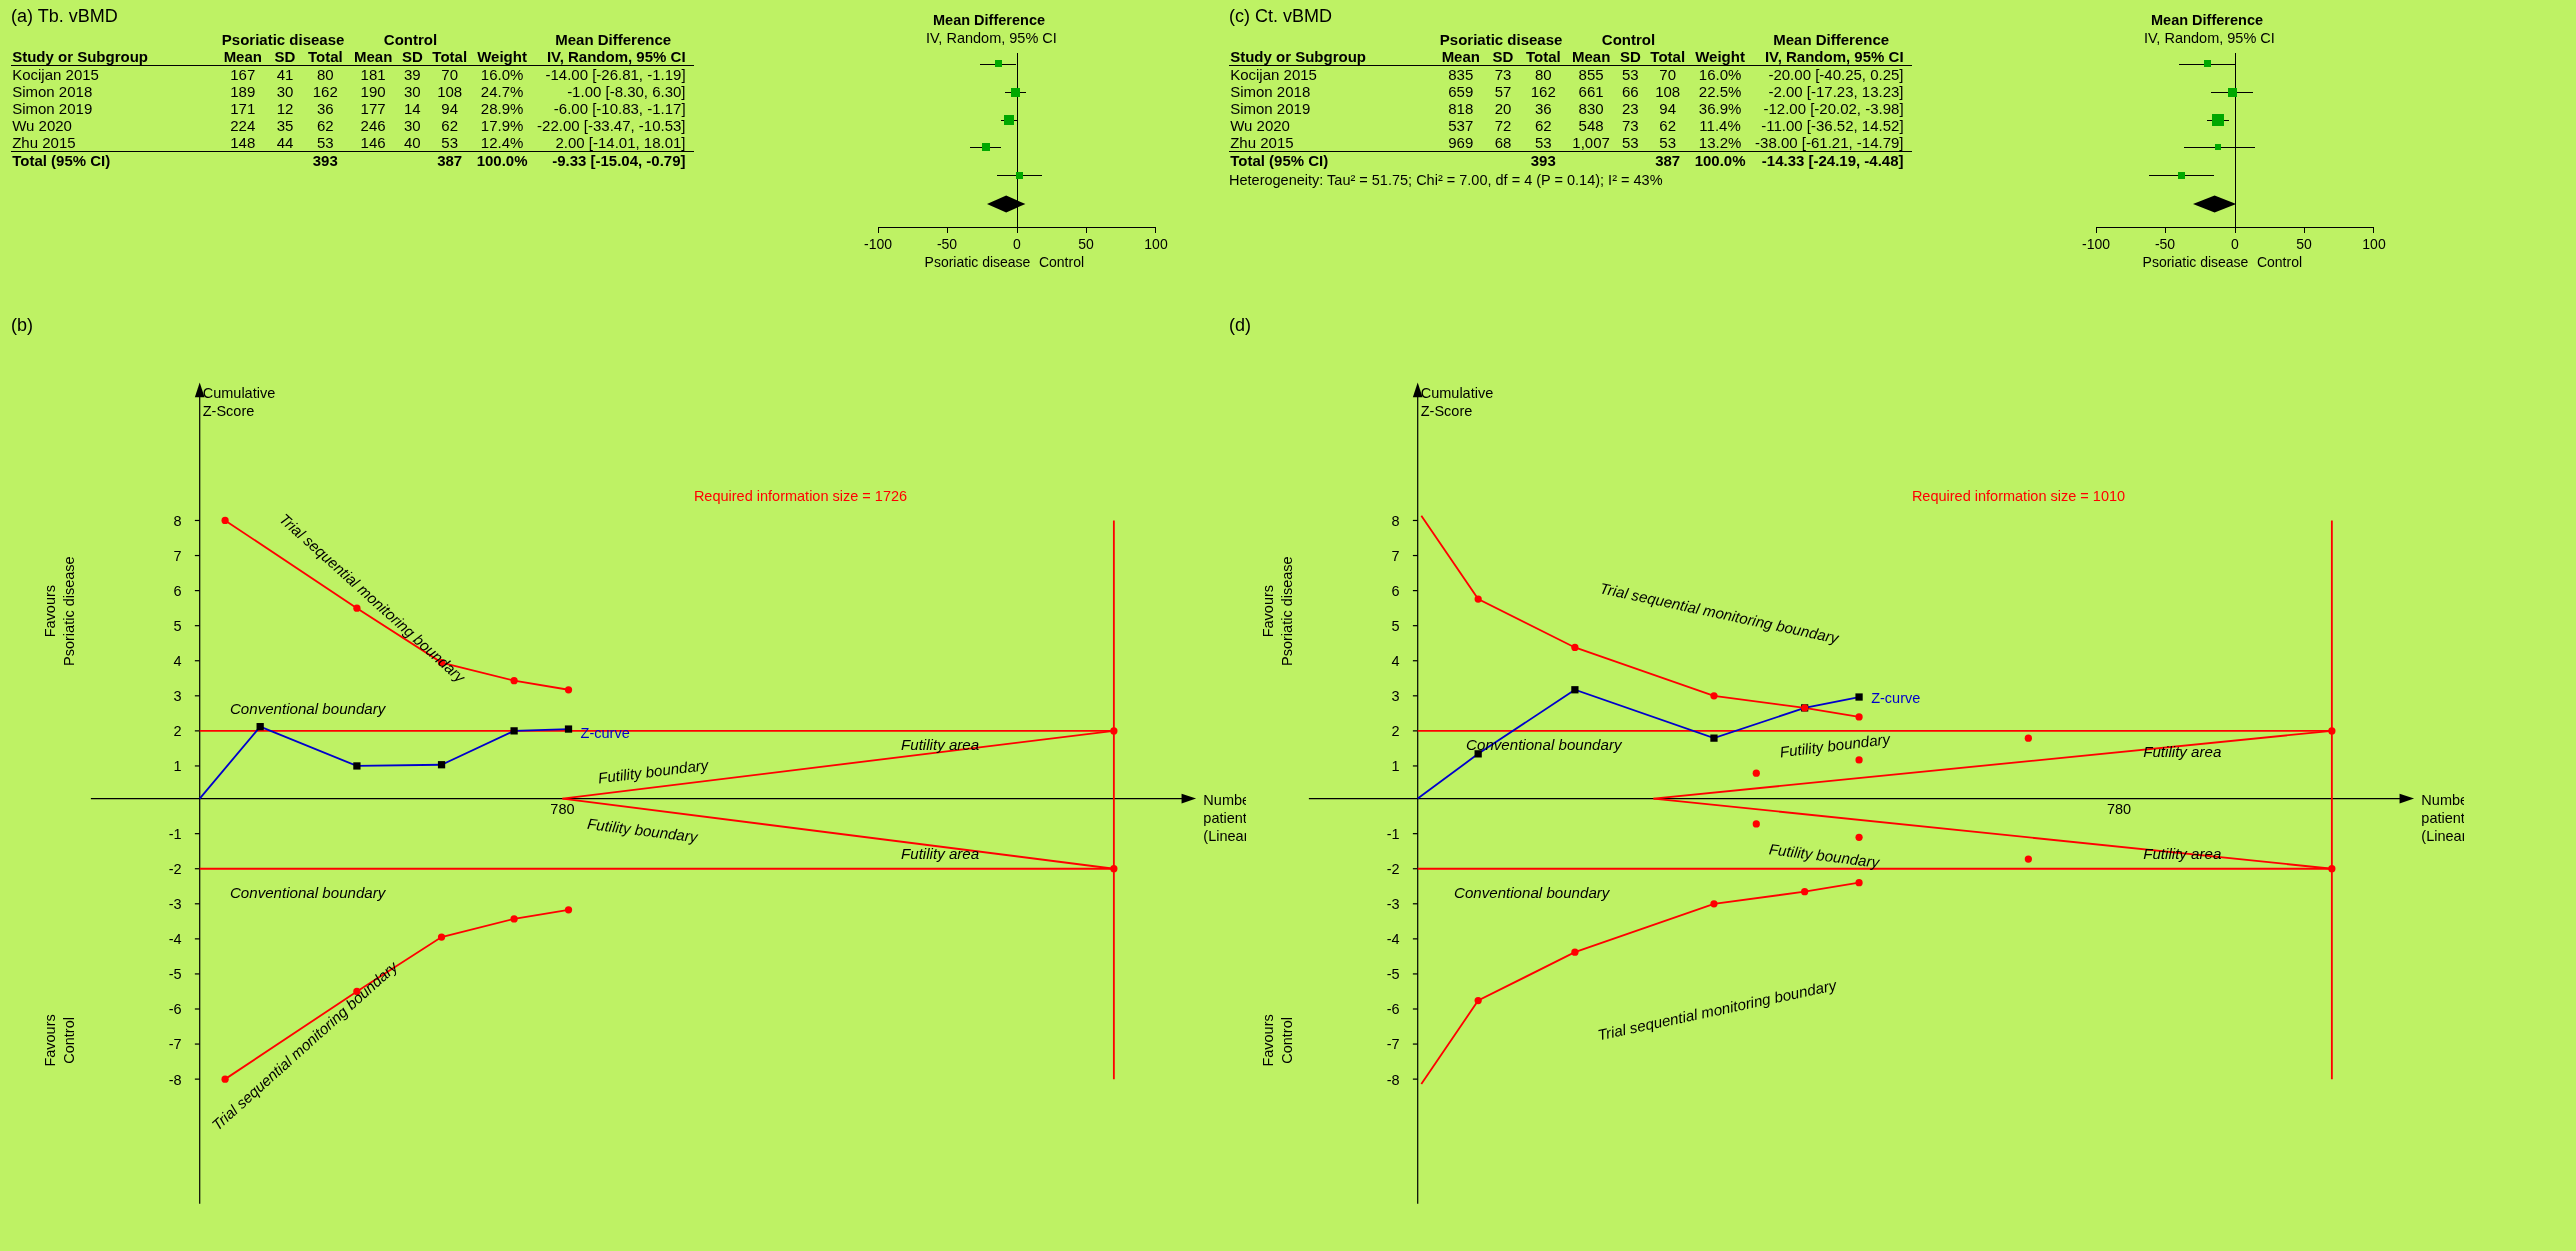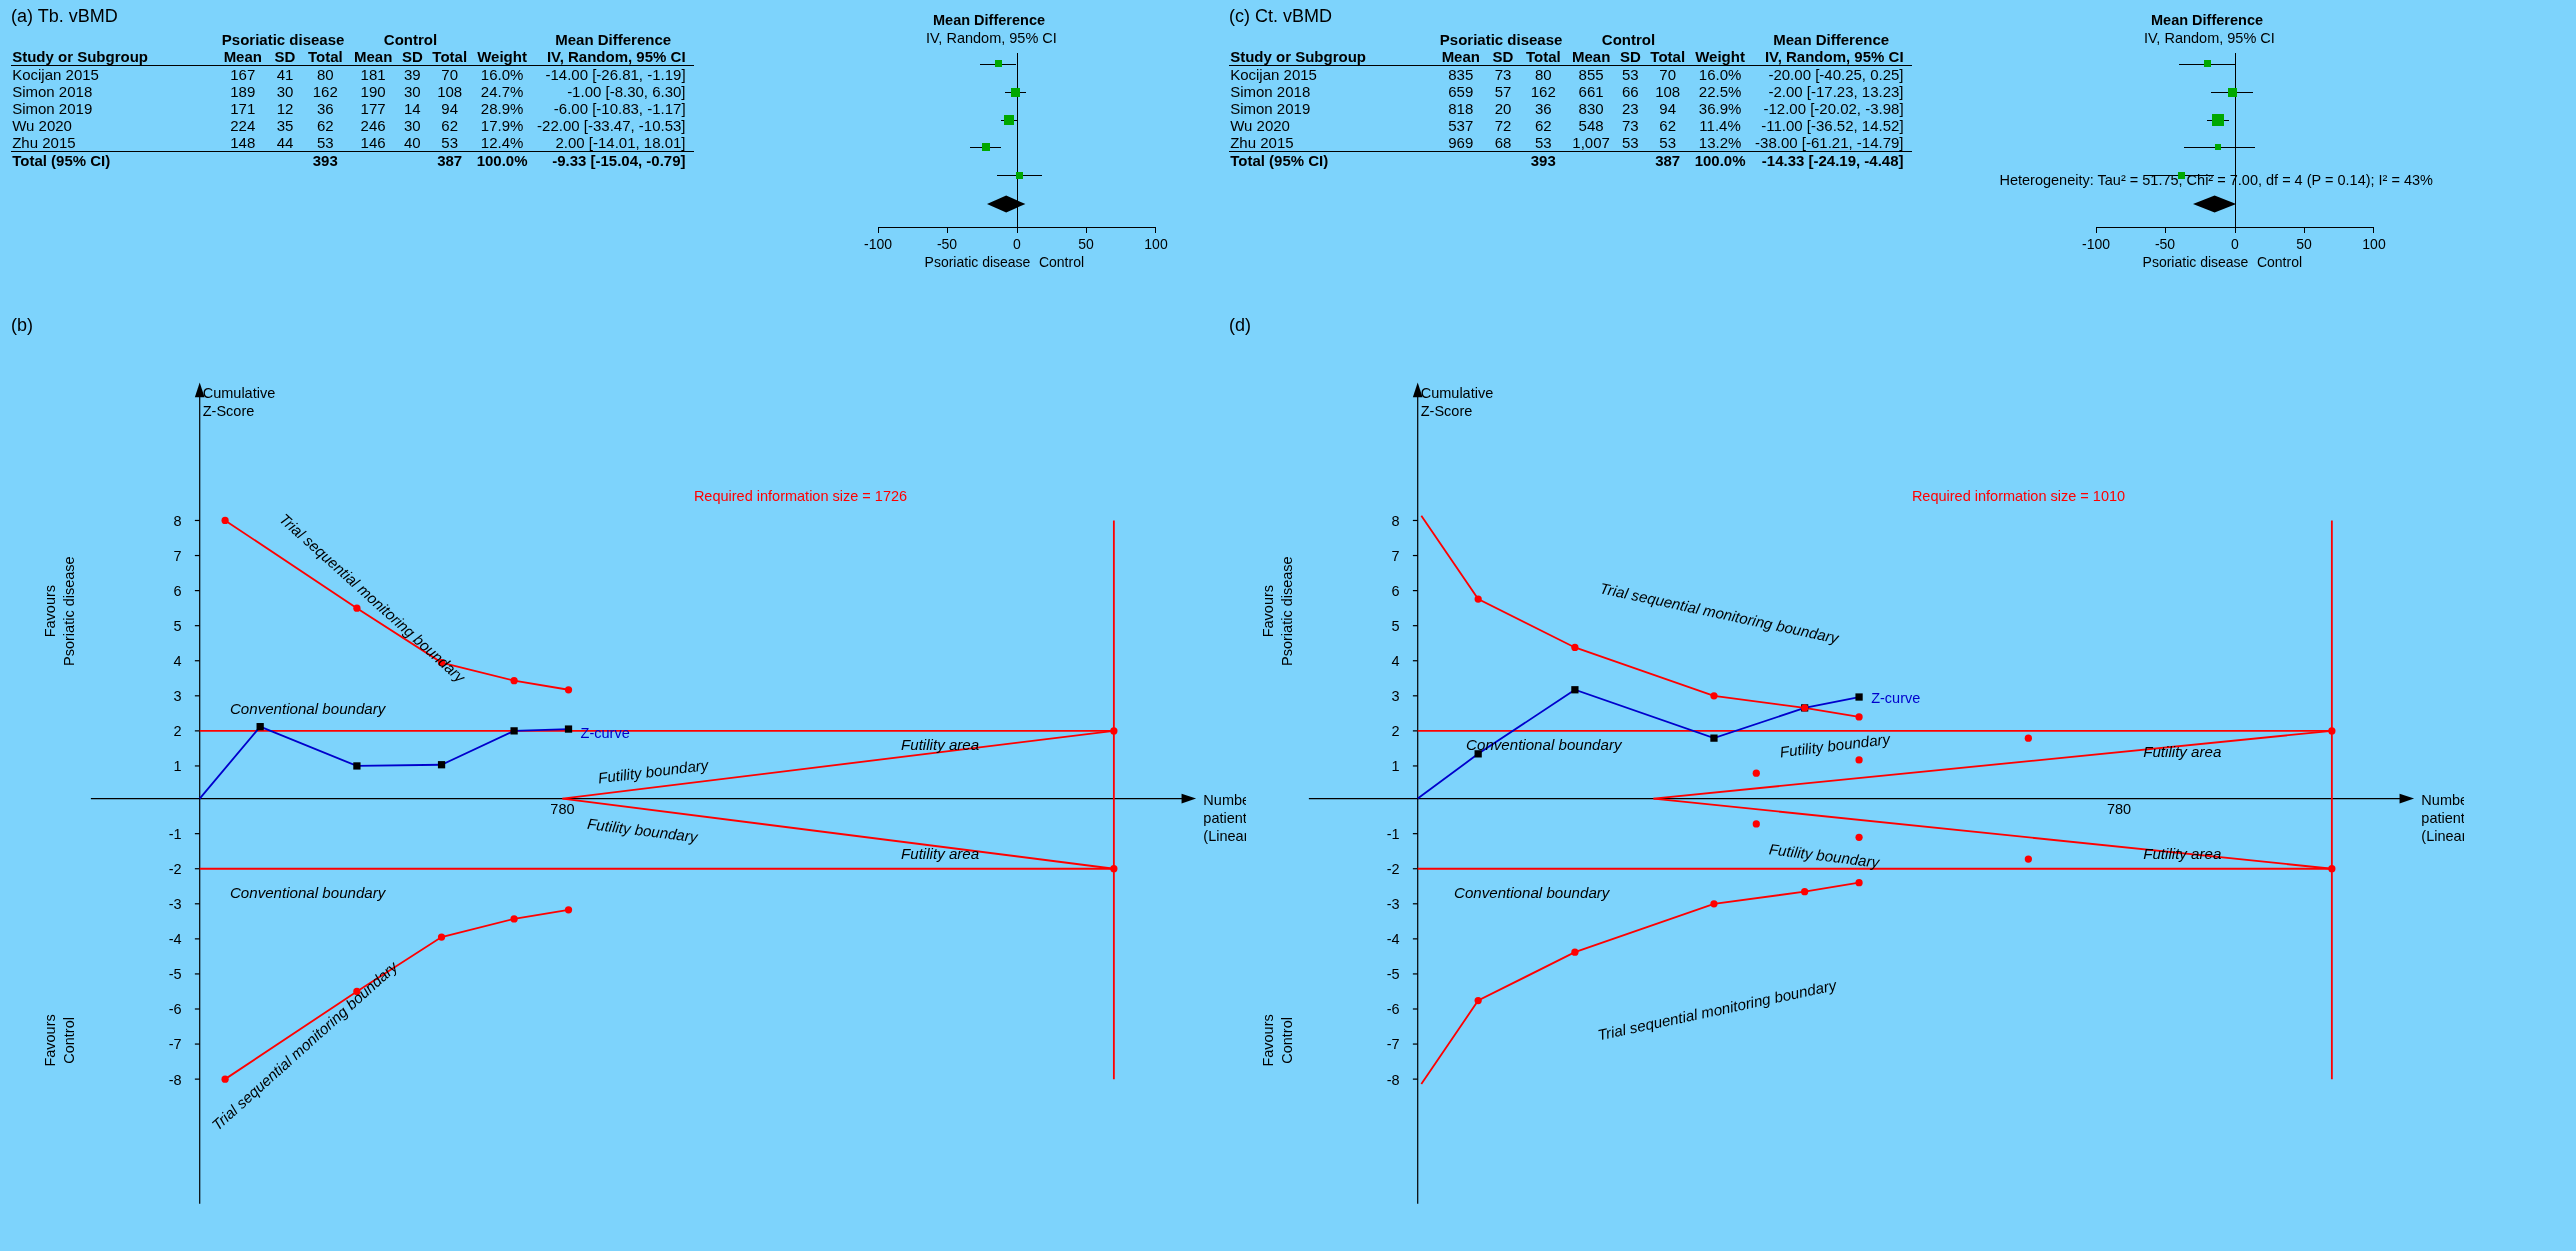--- a/index.html
+++ b/index.html
@@ -1,17 +1,17 @@
 <!DOCTYPE html>
 <html style="font-size:9.7px"><head>
 <meta charset="utf-8">
 <style>
   html,body{margin:0;padding:0;background:#fff;}
   body{font-family:"Liberation Sans", sans-serif; color:#000;}
-  #page{position:relative;width:2576px;height:1251px;background:#7dd3fc;overflow:hidden;}
+  #page{position:relative;width:2576px;height:1251px;background:#bef264;overflow:hidden;}
   .panel{position:absolute;}
   .panel-label{font-size:18px;font-weight:400;}
   .ftable{border-collapse:collapse;font-size:15px;}
   .ftable th{font-weight:bold;text-align:center;padding:0 4.8px;white-space:nowrap;}
   .ftable td{text-align:center;padding:0 4.8px;white-space:nowrap;}
   .ftable td.study,.ftable th.study{text-align:left;padding-left:1.2px;margin-left:21px;}
   .ftable td.ci,.ftable th.ci{text-align:right;padding-right:8.5px;}
   .grp-head th{font-weight:bold;font-size:15px;border:none;}
   .rule-top{border-top:1.2px solid #000;}
   .rule-bot{border-bottom:1.2px solid #000;}
@@ -259,21 +259,21 @@
             <td></td>
         <td>393</td>
         <td></td>
             <td></td>
         <td>387</td>
         <td>100.0%</td>
         <td class="ci">-14.33 [-24.19, -4.48]</td>
       </tr>
     </tbody>
       </table>
-    <div class="hetero" style="margin-top:2.4px;text-align:right;">Heterogeneity: Tau² = 51.75; Chi² = 7.00, df = 4 (P = 0.14); I² = 43%</div>
+    <div class="hetero" style="margin-top:2.4px;">Heterogeneity: Tau² = 51.75; Chi² = 7.00, df = 4 (P = 0.14); I² = 43%</div>
   </div>
 
   <div class="plotbox" style="left:2084px;top:12px;width:339px;height:284px;">
     <div class="axtitle" style="left:67px;top:0px;font-weight:bold;">Mean Difference</div>
     <div class="axtitle" style="left:60px;top:18px;">IV, Random, 95% CI</div>
     <div class="vline" style="left:151px;top:41px;height:174px;"></div>
     <div class="axisline" style="left:12px;top:215px;width:278px;height:1.2px;"></div>
     <div class="axisline" style="left:12px;top:215px;width:1.2px;height:6px;"></div>
     <div class="axisline" style="left:81px;top:215px;width:1.2px;height:6px;"></div>
     <div class="axisline" style="left:151px;top:215px;width:1.2px;height:6px;"></div>

